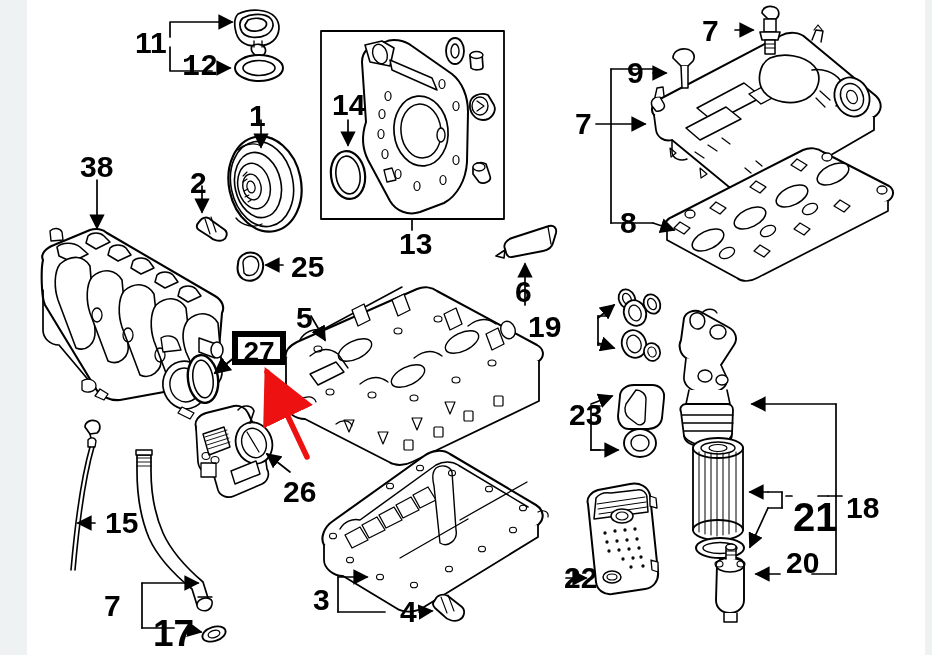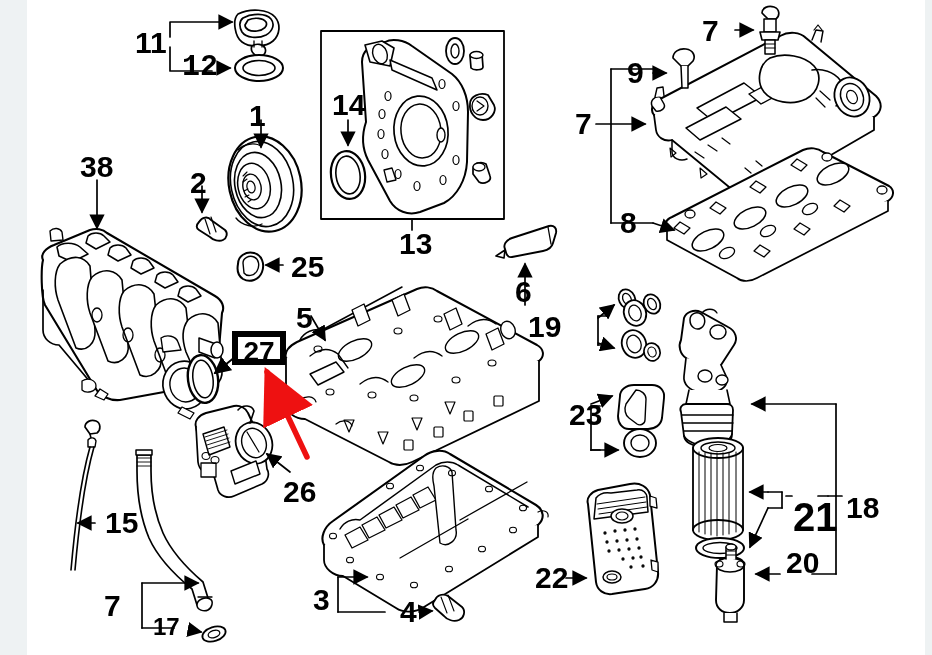--- a/index.html
+++ b/index.html
@@ -560,26 +560,26 @@
   <div class="lbl" style="left:575px;top:109px;font-size:30px;">7</div>
   <div class="lbl" style="left:620px;top:208px;font-size:30px;">8</div>
   <div class="lbl" style="left:627px;top:58px;font-size:30px;">9</div>
   <div class="lbl" style="left:702px;top:16px;font-size:30px;">7</div>
   <div class="lbl" style="left:135px;top:28px;font-size:30px;">11</div>
   <div class="lbl" style="left:182px;top:52px;font-size:30px;font-family:Liberation Mono, monospace;">12</div>
   <div class="lbl" style="left:399px;top:229px;font-size:30px;">13</div>
   <div class="lbl" style="left:332px;top:90px;font-size:30px;">14</div>
   <div class="lbl" style="left:105px;top:508px;font-size:30px;">15</div>
   <div class="lbl" style="left:104px;top:591px;font-size:30px;">7</div>
-  <div class="lbl" style="left:153px;top:615px;font-size:24px;">17</div>
+  <div class="lbl" style="left:153px;top:615px;font-size:37px;">17</div>
   <div class="lbl" style="left:846px;top:481px;font-size:30px;margin-top:12px;">18</div>
   <div class="lbl" style="left:528px;top:312px;font-size:30px;">19</div>
   <div class="lbl" style="left:786px;top:548px;font-size:30px;">20</div>
   <div class="lbl" style="left:793px;top:497px;font-size:40px;">21</div>
-  <div class="lbl" style="left:535px;top:563px;font-size:30px;">22</div>
+  <div class="lbl" style="left:564px;top:563px;font-size:30px;">22</div>
   <div class="lbl" style="left:551px;top:400px;font-size:30px;margin-left:18px;">23</div>
   <div class="lbl" style="left:80px;top:152px;font-size:30px;">38</div>
   <div class="lbl" style="left:291px;top:252px;font-size:30px;">25</div>
   <div class="lbl" style="left:275px;top:477px;font-size:30px;margin-left:8px;">26</div>
 
   <div class="lbl lbl-27" style="left:232px;top:331px;font-size:28px;width:54px;height:34px;text-align:center;">27</div>
 
 </div>
 
 </body></html>

